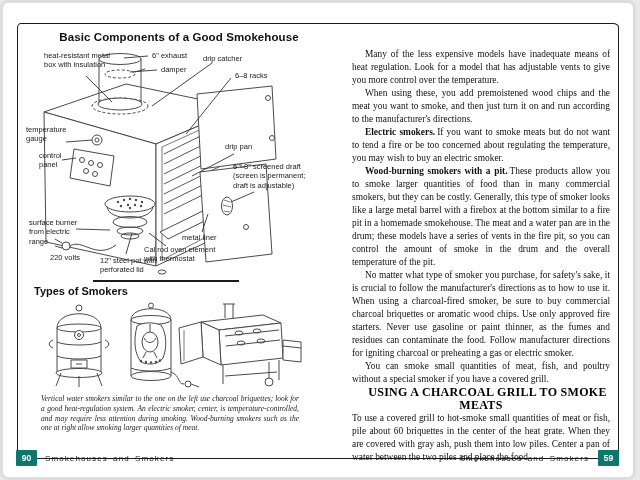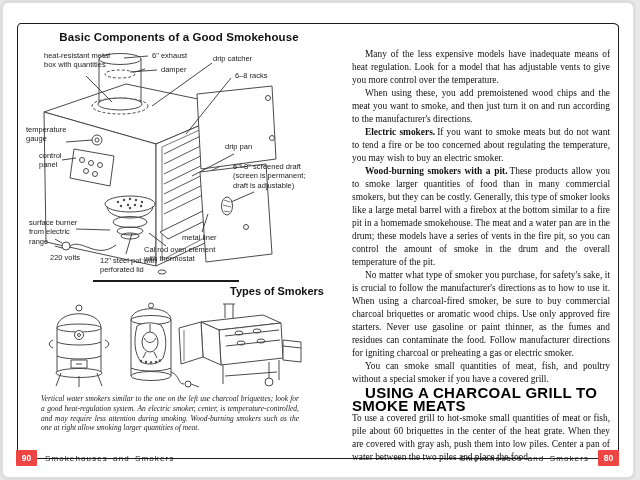--- a/index.html
+++ b/index.html
@@ -8,36 +8,36 @@
     font-family:"Liberation Sans",sans-serif;}
   .spread{position:absolute;left:14px;top:20px;width:602px;height:436px;
     background:#fff;border:1.6px solid #1b1b1b;
     border-radius:4px 6px 5px 4px / 5px 4px 6px 5px;box-sizing:border-box;}
   
   .diagram-title{position:absolute;left:16px;top:7px;width:290px;text-align:center;
     font-size:11.5px;font-weight:bold;color:#111;letter-spacing:.1px;}
   .diagram-svg{position:absolute;left:6px;top:22px;}
   .dlabel{position:absolute;font-size:7.5px;line-height:1.25;color:#222;}
   .divider{position:absolute;left:75px;top:256px;width:146px;height:2px;background:#1b1b1b;}
-  .types-heading{position:absolute;left:16px;top:261px;width:290px;text-align:right;
+  .types-heading{position:absolute;left:16px;top:261px;width:290px;text-align:left;
     font-size:11px;font-weight:bold;color:#111;}
   .smokers-svg{position:absolute;left:11px;top:278px;}
   .caption{position:absolute;left:23px;top:370px;width:258px;
     font-size:7.5px;line-height:1.3;font-style:italic;color:#222;text-align:justify;font-family:Liberation Serif, serif;}
   
   .right-col{position:absolute;left:334px;top:24px;width:258px;color:#111;
     font-family:"Liberation Serif",serif;font-size:9.4px;line-height:13px;text-align:justify;}
   .right-col p{margin:0;text-indent:13px;}
   .right-col p.no-indent{text-indent:0;}
   .right-col b.lead{font-weight:bold;}
   .right-col b.lead:not(:empty){margin-right:2px;}
-  .section-heading{font-family:Liberation Sans, sans-serif;font-size:15px;font-weight:bold;
-    letter-spacing:.3px;color:#000;margin:13px 0 6px 0;text-align:left;text-indent:0;}
+  .section-heading{font-family:Liberation Serif, serif;font-size:12px;font-weight:bold;
+    letter-spacing:.3px;color:#000;margin:13px 0 6px 0;text-align:center;text-indent:0;}
   
-  .pagenum-box{position:absolute;width:21px;height:16px;background:#ef4444;color:#fff;
+  .pagenum-box{position:absolute;width:21px;height:16px;background:#0f766e;color:#fff;
     font-size:8.5px;font-weight:bold;display:flex;align-items:center;justify-content:center;
     border-radius:1px;}
   .box-left{left:-2px;top:426px;}
   .box-right{right:-1px;top:426px;}
   .footer-title{position:absolute;top:430px;font-size:8px;letter-spacing:1.1px;
     word-spacing:2px;color:#1a1a1a;}
   .ft-left{left:27px;}
   .ft-right{right:29px;}
   svg{display:block;}
   svg path,svg line,svg ellipse,svg circle,svg rect{vector-effect:non-scaling-stroke;}
@@ -131,24 +131,24 @@
         <path d="M38,114 L52,112"></path>
         <path d="M210,108 L168,130"></path>
         <path d="M230,146 L207,156"></path>
         <path d="M52,183 L86,184"></path>
         <path d="M102,208 L108,187"></path>
         <path d="M142,200 L125,187"></path>
         <path d="M178,186 L184,168"></path>
       </g>
     </svg>
 
-    <div class="dlabel" style="left:26px;top:27px;width:80px">heat-resistant metal box with quantities</div>
+    <div class="dlabel" style="left:26px;top:27px;width:80px">heat-resistant metal box with insulation</div>
     <div class="dlabel" style="left:134px;top:27px">6" exhaust</div>
     <div class="dlabel" style="left:143px;top:41px">damper</div>
-    <div class="dlabel" style="left:195px;top:30px">drip catcher</div>
+    <div class="dlabel" style="left:185px;top:30px">drip catcher</div>
     <div class="dlabel" style="left:217px;top:47px">6–8 racks</div>
     <div class="dlabel" style="left:8px;top:101px;width:50px">temperature gauge</div>
     <div class="dlabel" style="left:21px;top:127px;width:36px">control panel</div>
     <div class="dlabel" style="left:207px;top:118px">drip pan</div>
     <div class="dlabel" style="left:215px;top:138px;width:88px">6"–8" screened draft (screen is permanent; draft is adjustable)</div>
     <div class="dlabel" style="left:11px;top:194px;width:58px">surface burner from electric range</div>
     <div class="dlabel" style="left:32px;top:229px">220 volts</div>
     <div class="dlabel" style="left:82px;top:232px;width:64px">12" steel pot with perforated lid</div>
     <div class="dlabel" style="left:126px;top:221px;width:80px">Cal rod oven element with thermostat</div>
     <div class="dlabel" style="left:164px;top:209px">metal liner</div>
@@ -224,16 +224,16 @@
       <p><b class="lead"></b><span>When using these, you add premoistened wood chips and the meat you want to smoke, and then just turn it on and run according to the manufacturer's directions.</span></p>
       <p><b class="lead">Electric smokers.</b><span>If you want to smoke meats but do not want to tend a fire or be too concerned about regulating the temperature, you may wish to buy an electric smoker.</span></p>
       <p><b class="lead">Wood-burning smokers with a pit.</b><span>These products allow you to smoke larger quantities of food than in many commercial smokers, but they can be costly. Generally, this type of smoker looks like a large metal barrel with a firebox at the bottom similar to a fire pit in a homemade smokehouse. The meat and a water pan are in the drum; these models have a series of vents in the fire pit, so you can control the amount of smoke in the drum and the overall temperature of the pit.</span></p>
       <p><b class="lead"></b><span>No matter what type of smoker you purchase, for safety's sake, it is crucial to follow the manufacturer's directions as to how to use it. When using a charcoal-fired smoker, be sure to buy commercial charcoal briquettes or aromatic wood chips. Use only approved fire starters. Never use gasoline or paint thinner, as the fumes and residues can contaminate the food. Follow manufacturer directions for igniting charcoal or preheating a gas or electric smoker.</span></p>
       <p><b class="lead"></b><span>You can smoke small quantities of meat, fish, and poultry without a special smoker if you have a covered grill.</span></p>
       <p class="section-heading">USING A CHARCOAL GRILL TO SMOKE MEATS</p>
       <p class="no-indent"><b class="lead"></b><span>To use a covered grill to hot-smoke small quantities of meat or fish, pile about 60 briquettes in the center of the heat grate. When they are covered with gray ash, push them into low piles. Center a pan of water between the two piles and place the food</span></p>
     </div>
 
     <div class="footer-title ft-right">Smokehouses and Smokers</div>
-    <div class="pagenum-box box-right">80</div>
+    <div class="pagenum-box box-right">59</div>
 
   </div>
 </div>
 
 </body></html>

